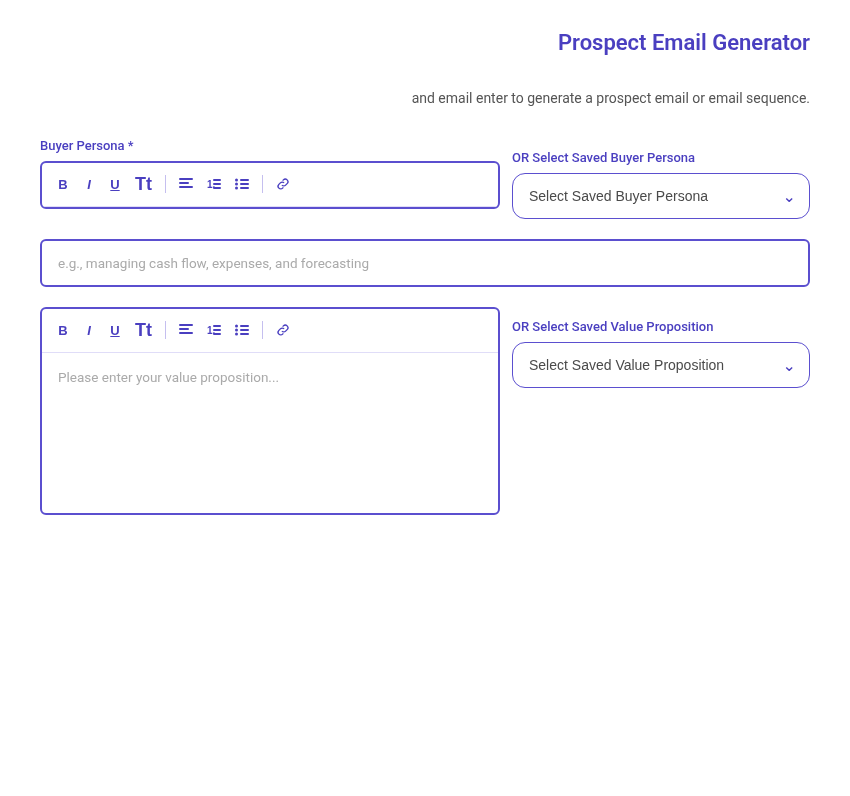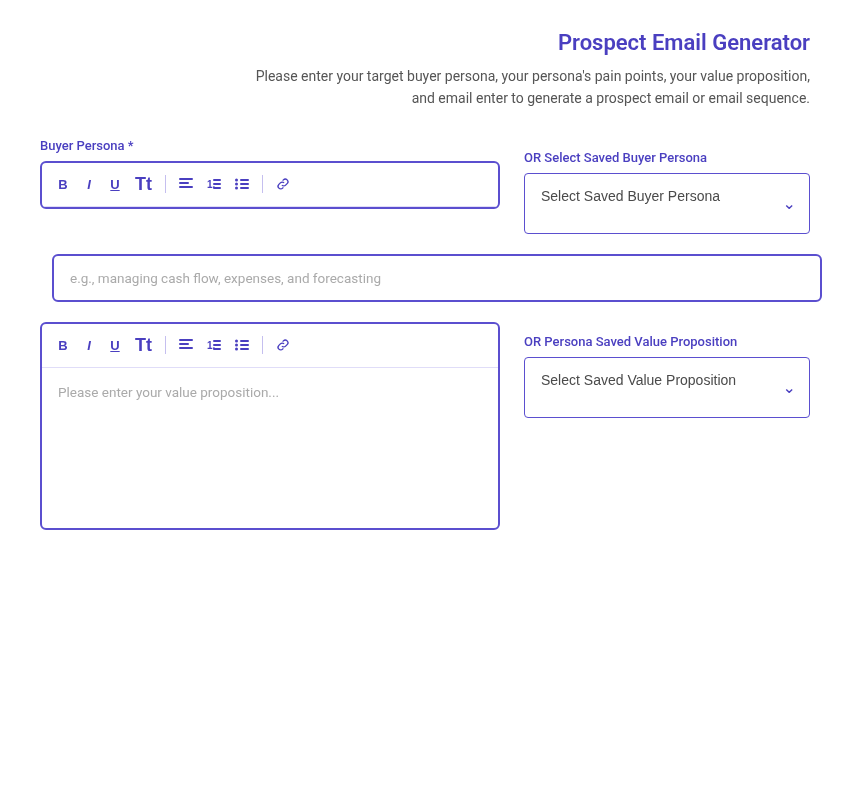--- a/index.html
+++ b/index.html
@@ -34,21 +34,21 @@
       font-size: 14px;
       line-height: 1.6;
     }
 
     .form-section {
       margin-bottom: 24px;
     }
 
     .form-row {
       display: flex;
-      gap: 24px;
+      gap: 12px;
       align-items: flex-start;
     }
 
     .form-col-left {
       flex: 0 0 460px;
     }
 
     .form-col-right {
       flex: 1;
       padding-top: 0;
@@ -131,32 +131,31 @@
 
     .plain-input {
       width: 100%;
       border: 2px solid #5b4fcf;
       border-radius: 6px;
       padding: 14px 16px;
       font-size: 13.5px;
       color: #999;
       outline: none;
       font-family: inherit;
-      margin-left: 12px;
     }
 
     .plain-input::placeholder {
       color: #aaa;
     }
 
     .select-dropdown {
       width: 100%;
       border: 1.5px solid #5b4fcf;
-      border-radius: 4px;
-      padding: 14px 44px 29px 16px;
+      border-radius: 13px;
+      padding: 14px 44px 14px 16px;
       font-size: 14px;
       color: #4a4a4a;
       background: #fff;
       appearance: none;
       -webkit-appearance: none;
       cursor: pointer;
       outline: none;
       position: relative;
     }
 
@@ -200,21 +199,21 @@
       font-family: Liberation Sans, sans-serif;
       font-size: 18px;
     }
   </style>
 </head>
 <body>
 
 <div class="page-header">
   <h1 class="page-title">Prospect Email Generator</h1>
   <p class="page-subtitle">
-    <span>Please enter your target buyer persona, your persona's pain points, your value proposition,</span><br>
+    <br>
     <span>and email enter to generate a prospect email or email sequence.</span>
   </p>
 </div>
 
 <div class="form-section persona-section">
   <div class="form-row">
     <div class="form-col-left">
       <label class="field-label">Buyer Persona *</label>
       <div class="rich-editor">
         <div class="rich-editor-toolbar">
@@ -319,21 +318,21 @@
               </svg>
           </button>
         </div>
         <div class="editor-content editor-content-sm" contenteditable="true" style="">
           <span style="color:#aaa;">Please enter your value proposition...</span>
         </div>
       </div>
     </div>
     <div class="form-col-right">
       <div class="right-col-inner">
-        <span class="or-label">OR Persona Saved Value Proposition</span>
+        <span class="or-label">OR Select Saved Value Proposition</span>
         <div class="select-wrapper">
           <select class="select-dropdown">
             <option>Select Saved Value Proposition</option>
           </select>
           <span class="chevron-icon">⌄</span>
         </div>
       </div>
     </div>
   </div>
 </div>

